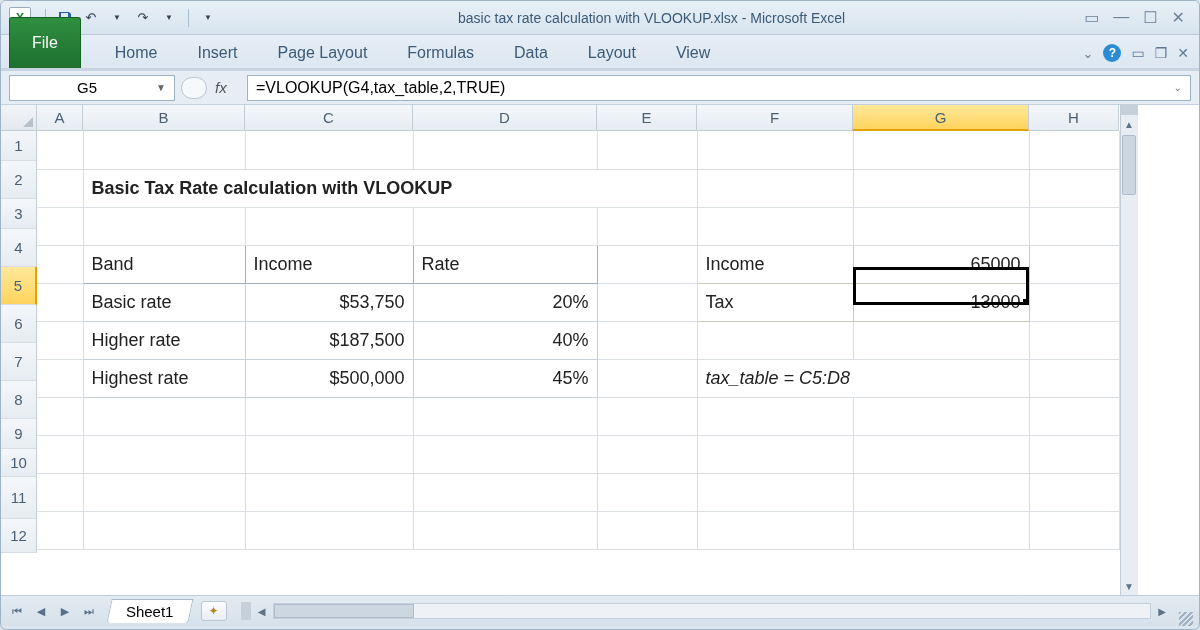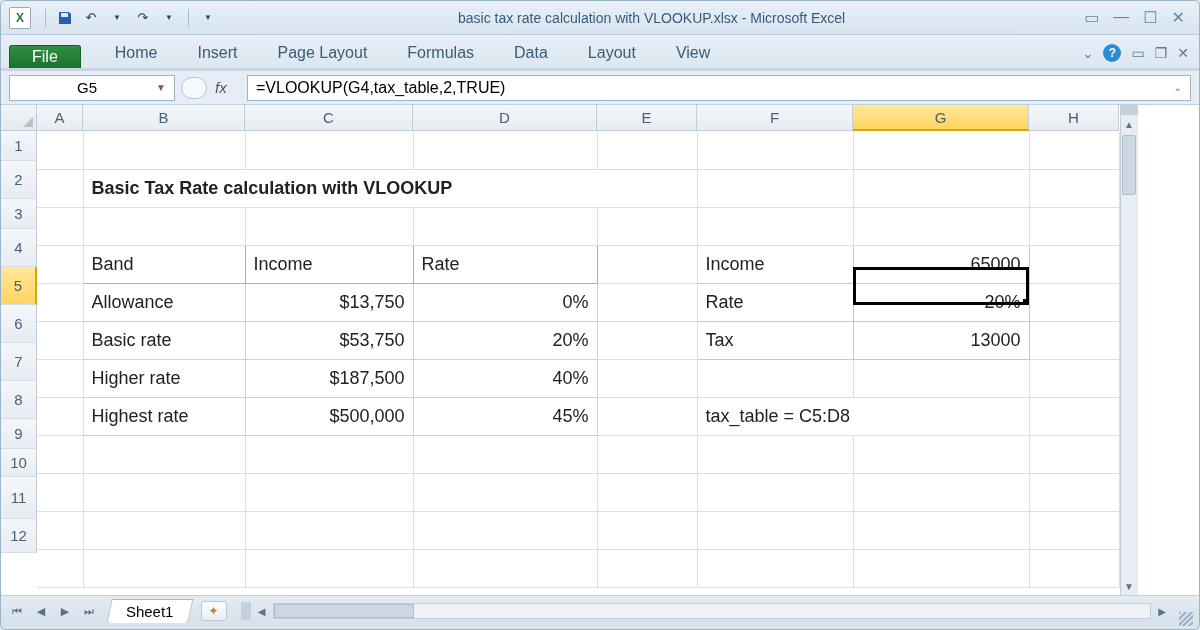--- a/index.html
+++ b/index.html
@@ -46,21 +46,21 @@
   .ribbon-tabs {
     height: 36px;
     background: linear-gradient(#e6eef6,#dce7f1);
     display:flex; align-items:flex-end;
     padding-left: 8px;
     border-bottom: 3px solid #c6d4e1;
     position:relative;
   }
   .file-tab {
     background: linear-gradient(#2f8f3f,#1e7030);
-    color:#fff; padding:2px 22px; font-size:16px;
+    color:#fff; padding:16px 22px; font-size:16px;
     border-radius:3px 3px 0 0;
     border:1px solid #166126; border-bottom:none;
     margin-right:14px;
   }
   .ribbon-tab {
     color:#3d5b76; padding:6px 20px; font-size:16px;
   }
   .ribbon-right {
     position:absolute; right:10px; bottom:6px;
     display:flex; gap:10px; align-items:center; color:#5f7a94;
@@ -155,21 +155,21 @@
   .sel-cell {
     position:absolute;
     border:3px solid #000;
     pointer-events:none;
     background:transparent;
   }
   .sel-handle {
     position:absolute; width:6px; height:6px; background:#000;
     right:-3px; bottom:-3px;
   }
-  .note { color:#444; font-size:18px;}
+  .note { font-style:italic; color:#444; font-size:18px;}
   
   .vscroll {
     width:18px; background:#e7edf3; border-left:1px solid #c3cdd7;
     display:flex; flex-direction:column; align-items:center;
   }
   .vscroll .arrow{height:18px;display:flex;align-items:center;justify-content:center;color:#607488;font-size:10px;width:100%;}
   .vscroll .thumb{width:14px;height:60px;background:#cdd7e1;border:1px solid #aebccb;border-radius:2px;margin-top:2px;}
   .split-h{height:10px;background:#c6d0db;width:100%;}
   
   .bottom {
@@ -332,30 +332,20 @@
             <td class="cA"></td>
             <td class="cB tbl-header">Band</td>
             <td class="cC tbl-header">Income</td>
             <td class="cD tbl-header">Rate</td>
             <td class="cE"></td>
             <td class="cF calc-label">Income</td>
             <td class="cG calc-val">65000</td>
             <td class="cH"></td>
           </tr>
 
-          <tr>
-            <td class="cA"></td>
-            <td class="cB tbl-cell">Allowance</td>
-            <td class="cC tbl-cell num">$13,750</td>
-            <td class="cD tbl-cell num">0%</td>
-            <td class="cE"></td>
-            <td class="cF calc-label">Rate</td>
-            <td class="cG calc-val">20%</td>
-            <td class="cH"></td>
-          </tr>
 
           <tr>
             <td class="cA"></td>
             <td class="cB tbl-cell">Basic rate</td>
             <td class="cC tbl-cell num">$53,750</td>
             <td class="cD tbl-cell num">20%</td>
             <td class="cE"></td>
             <td class="cF calc-label">Tax</td>
             <td class="cG calc-val">13000</td>
             <td class="cH"></td>

